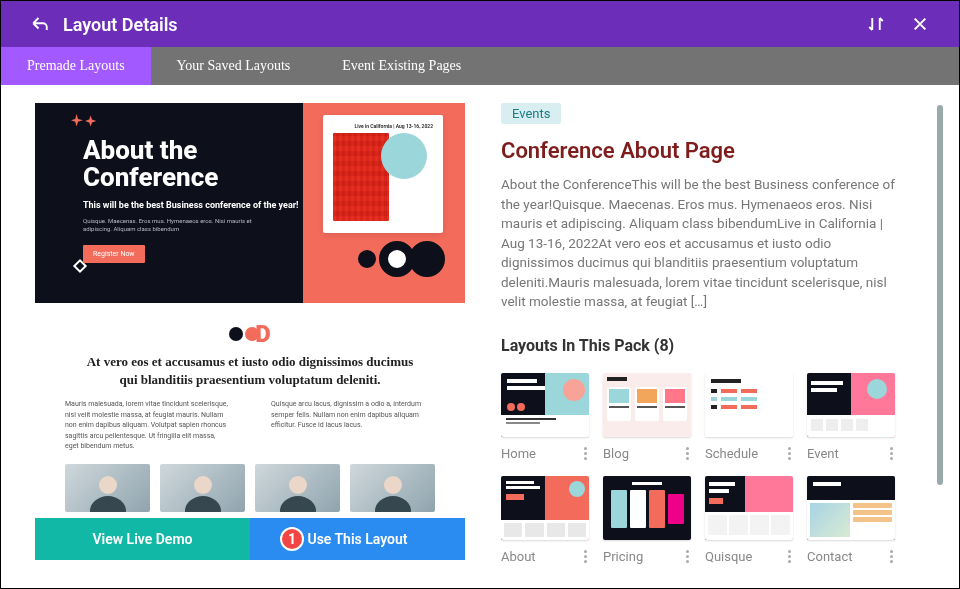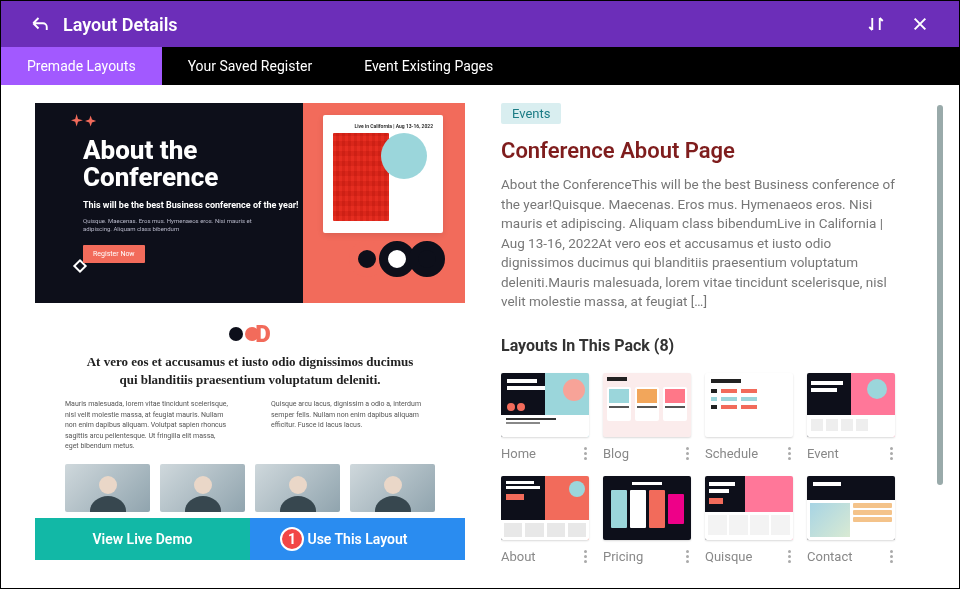--- a/index.html
+++ b/index.html
@@ -20,23 +20,24 @@
     padding: 0 30px;
     justify-content: space-between;
   }
   .topbar-left { display:flex; align-items:center; gap: 14px; }
   .topbar h1 { font-size: 18px; font-weight: 600; }
   .topbar-right { display:flex; align-items:center; gap: 26px; }
   .icon-btn { width: 18px; height: 18px; cursor: pointer; display:flex; align-items:center; justify-content:center; }
 
   .tabbar {
     height: 38px;
-    background: #000000;
+    background: #737373;
     display: flex;
     align-items: stretch;
+    font-family: Liberation Serif, serif;
   }
   .tab {
     padding: 0 26px;
     display: flex;
     align-items: center;
     color: #fff;
     font-size: 14px;
     cursor: pointer;
   }
   .tab.active {
@@ -248,21 +249,21 @@
     <div class="icon-btn">
       <svg viewBox="0 0 24 24" width="16" height="16" fill="none" stroke="#fff" stroke-width="3">
           <path d="M4 4l16 16M20 4L4 20"></path>
         </svg>
     </div>
   </div>
 </div>
 
 <div class="tabbar">
   <div class="tab active">Premade Layouts</div>
-  <div class="tab">Your Saved Register</div>
+  <div class="tab">Your Saved Layouts</div>
   <div class="tab">Event Existing Pages</div>
 </div>
 
 <div class="content">
   <div class="left-col">
     <div class="preview">
       <div class="hero">
         <div class="hero-bg-right"></div>
         <div class="sparkle">
           <svg viewBox="0 0 40 20">

